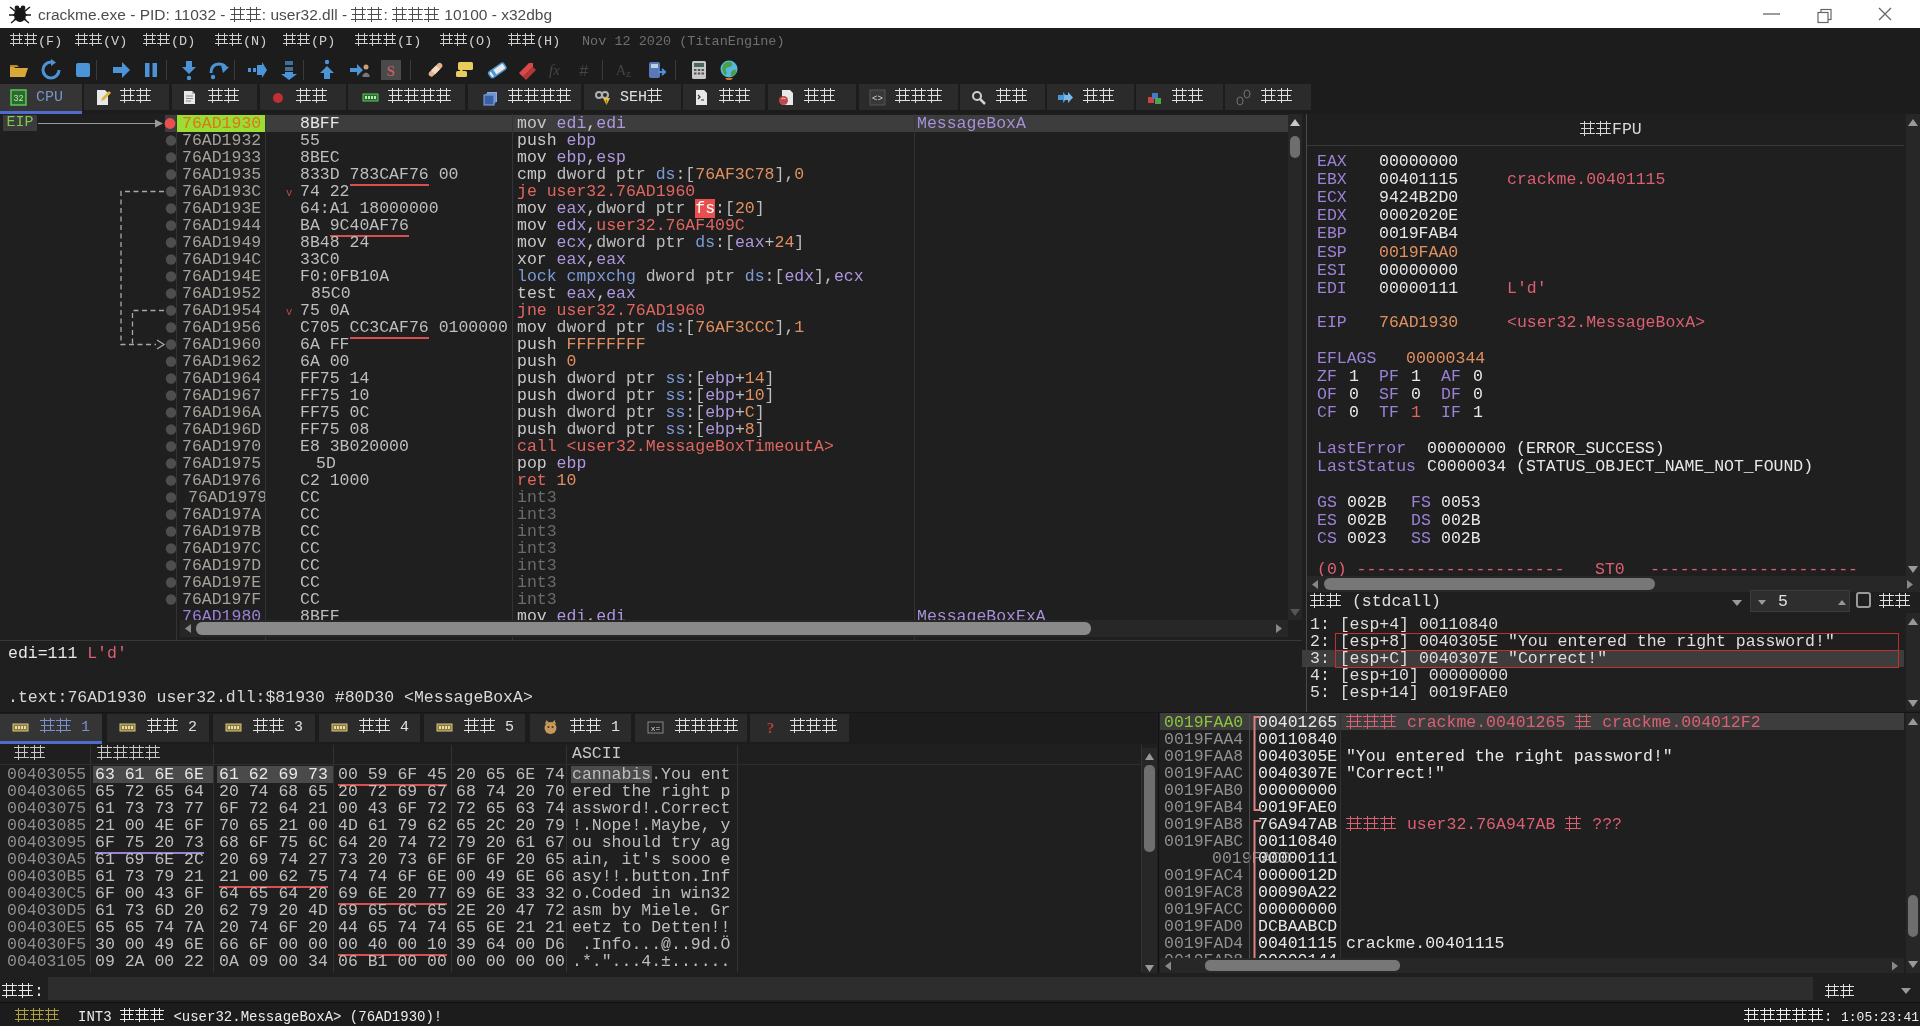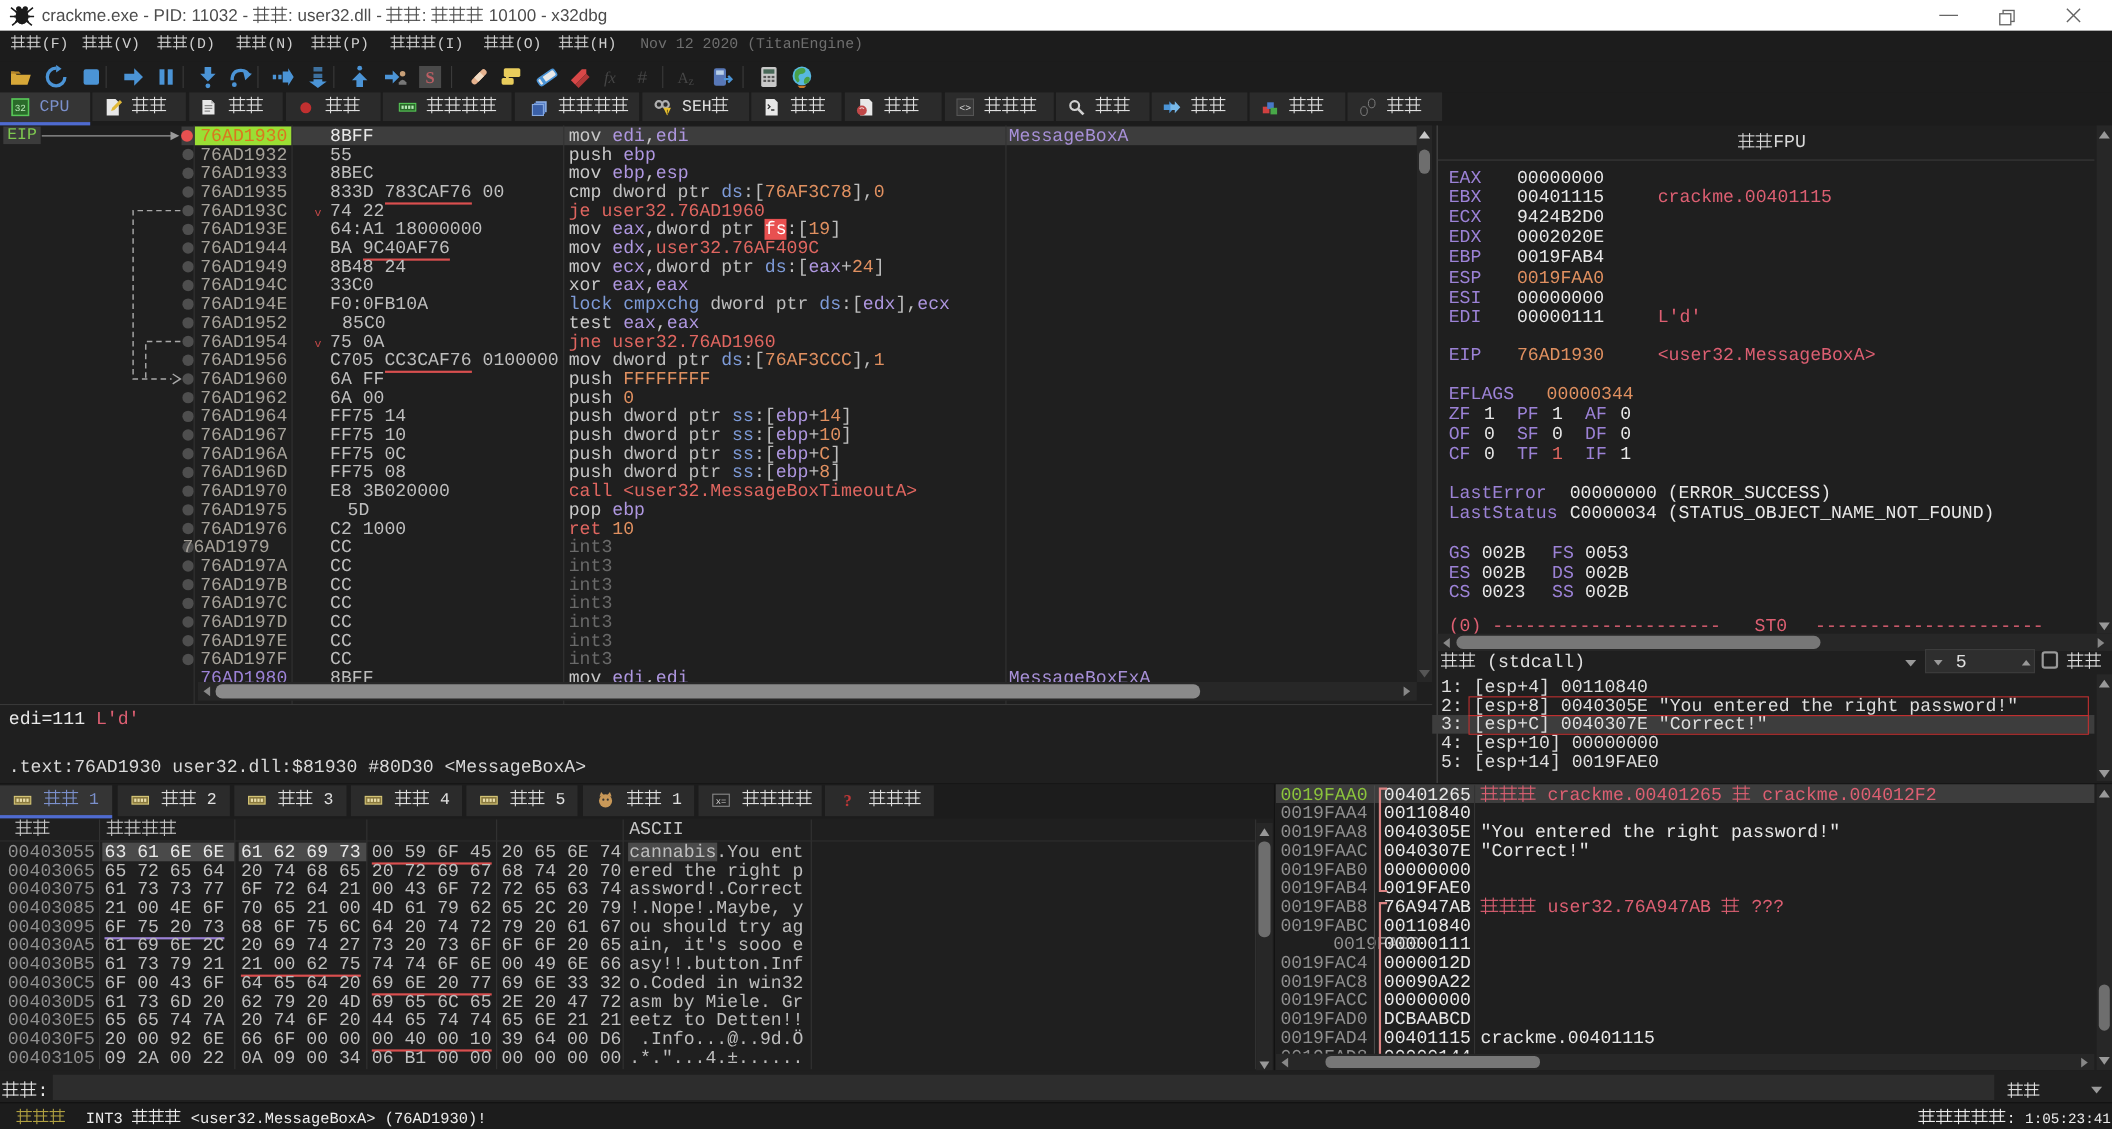--- a/index.html
+++ b/index.html
@@ -284,38 +284,38 @@
     <circle cx="171" cy="451.5" r="5.2" fill="#4e4e4e"></circle>
     <circle cx="171" cy="468.5" r="5.2" fill="#4e4e4e"></circle>
     <circle cx="171" cy="485.5" r="5.2" fill="#4e4e4e"></circle>
     <circle cx="170" cy="9.5" r="5.4" fill="#e85050"></circle>
   </svg>
 <div class="row" style="left:0;top:115px;width:1288px"><b class="q " style="left:182.0px"><span style="color:#d9771f">76AD1930</span></b><b class="q wht" style="left:300.0px">8BFF</b><b class="q mne" style="left:517.0px">mov <i class="reg">edi</i>,<i class="reg">edi</i></b><b class="q cmt" style="left:917.0px">MessageBoxA</b></div>
 <div class="row" style="left:0;top:132px;width:1288px"><b class="q ga" style="left:182.0px">76AD1932</b><b class="q sil" style="left:300.0px">55</b><b class="q mne" style="left:517.0px">push <i class="reg">ebp</i></b></div>
 <div class="row" style="left:0;top:149px;width:1288px"><b class="q ga" style="left:182.0px">76AD1933</b><b class="q sil" style="left:300.0px">8BEC</b><b class="q mne" style="left:517.0px">mov <i class="reg">ebp</i>,<i class="reg">esp</i></b></div>
 <div class="row" style="left:0;top:166px;width:1288px"><b class="q ga" style="left:182.0px">76AD1935</b><b class="q sil" style="left:300.0px">833D <i class="ubar">783CAF76</i> 00</b><b class="q mne" style="left:517.0px">cmp <i class="sil">dword ptr </i><i class="blu">ds</i><i class="sil">:[</i><i class="org">76AF3C78</i><i class="sil">],</i><i class="org">0</i></b></div>
 <div class="row" style="left:0;top:183px;width:1288px"><b class="q ga" style="left:182.0px">76AD193C</b><b class="q red" style="left:286.0px"><span style="font-size:10.5px;color:#c04848">v</span></b><b class="q sil" style="left:300.0px">74 22</b><b class="q red" style="left:517.0px">je <i class="red">user32.76AD1960</i></b></div>
-<div class="row" style="left:0;top:200px;width:1288px"><b class="q ga" style="left:182.0px">76AD193E</b><b class="q sil" style="left:300.0px">64:A1 18000000</b><b class="q mne" style="left:517.0px">mov <i class="reg">eax</i>,<i class="sil">dword ptr </i><b style="background:#e85050;color:#fff">fs</b><i class="sil">:[</i><i class="org">19</i><i class="sil">]</i></b></div>
+<div class="row" style="left:0;top:200px;width:1288px"><b class="q ga" style="left:182.0px">76AD193E</b><b class="q sil" style="left:300.0px">64:A1 18000000</b><b class="q mne" style="left:517.0px">mov <i class="reg">eax</i>,<i class="sil">dword ptr </i><b style="background:#e85050;color:#fff">fs</b><i class="sil">:[</i><i class="org">20</i><i class="sil">]</i></b></div>
 <div class="row" style="left:0;top:217px;width:1288px"><b class="q ga" style="left:182.0px">76AD1944</b><b class="q sil" style="left:300.0px">BA <i class="ubar">9C40AF76</i></b><b class="q mne" style="left:517.0px">mov <i class="reg">edx</i>,<i class="red">user32.76AF409C</i></b></div>
 <div class="row" style="left:0;top:234px;width:1288px"><b class="q ga" style="left:182.0px">76AD1949</b><b class="q sil" style="left:300.0px">8B48 24</b><b class="q mne" style="left:517.0px">mov <i class="reg">ecx</i>,<i class="sil">dword ptr </i><i class="blu">ds</i><i class="sil">:[</i><i class="reg">eax</i><i class="sil">+</i><i class="org">24</i><i class="sil">]</i></b></div>
 <div class="row" style="left:0;top:251px;width:1288px"><b class="q ga" style="left:182.0px">76AD194C</b><b class="q sil" style="left:300.0px">33C0</b><b class="q mne" style="left:517.0px">xor <i class="reg">eax</i>,<i class="reg">eax</i></b></div>
 <div class="row" style="left:0;top:268px;width:1288px"><b class="q ga" style="left:182.0px">76AD194E</b><b class="q sil" style="left:300.0px">F0:0FB10A</b><b class="q blu" style="left:517.0px">lock cmpxchg <i class="sil">dword ptr </i><i class="blu">ds</i><i class="sil">:[</i><i class="reg">edx</i><i class="sil">],</i><i class="reg">ecx</i></b></div>
 <div class="row" style="left:0;top:285px;width:1288px"><b class="q ga" style="left:182.0px">76AD1952</b><b class="q sil" style="left:311px">85C0</b><b class="q mne" style="left:517.0px">test <i class="reg">eax</i>,<i class="reg">eax</i></b></div>
 <div class="row" style="left:0;top:302px;width:1288px"><b class="q ga" style="left:182.0px">76AD1954</b><b class="q red" style="left:286.0px"><span style="font-size:10.5px;color:#c04848">v</span></b><b class="q sil" style="left:300.0px">75 0A</b><b class="q red" style="left:517.0px">jne <i class="red">user32.76AD1960</i></b></div>
 <div class="row" style="left:0;top:319px;width:1288px"><b class="q ga" style="left:182.0px">76AD1956</b><b class="q sil" style="left:300.0px">C705 <i class="ubar">CC3CAF76</i> 0100000</b><b class="q mne" style="left:517.0px">mov <i class="sil">dword ptr </i><i class="blu">ds</i><i class="sil">:[</i><i class="org">76AF3CCC</i><i class="sil">],</i><i class="org">1</i></b></div>
 <div class="row" style="left:0;top:336px;width:1288px"><b class="q ga" style="left:182.0px">76AD1960</b><b class="q sil" style="left:300.0px">6A FF</b><b class="q mne" style="left:517.0px">push <i class="org">FFFFFFFF</i></b></div>
 <div class="row" style="left:0;top:353px;width:1288px"><b class="q ga" style="left:182.0px">76AD1962</b><b class="q sil" style="left:300.0px">6A 00</b><b class="q mne" style="left:517.0px">push <i class="org">0</i></b></div>
 <div class="row" style="left:0;top:370px;width:1288px"><b class="q ga" style="left:182.0px">76AD1964</b><b class="q sil" style="left:300.0px">FF75 14</b><b class="q mne" style="left:517.0px">push <i class="sil">dword ptr </i><i class="blu">ss</i><i class="sil">:[</i><i class="reg">ebp</i><i class="sil">+</i><i class="org">14</i><i class="sil">]</i></b></div>
 <div class="row" style="left:0;top:387px;width:1288px"><b class="q ga" style="left:182.0px">76AD1967</b><b class="q sil" style="left:300.0px">FF75 10</b><b class="q mne" style="left:517.0px">push <i class="sil">dword ptr </i><i class="blu">ss</i><i class="sil">:[</i><i class="reg">ebp</i><i class="sil">+</i><i class="org">10</i><i class="sil">]</i></b></div>
 <div class="row" style="left:0;top:404px;width:1288px"><b class="q ga" style="left:182.0px">76AD196A</b><b class="q sil" style="left:300.0px">FF75 0C</b><b class="q mne" style="left:517.0px">push <i class="sil">dword ptr </i><i class="blu">ss</i><i class="sil">:[</i><i class="reg">ebp</i><i class="sil">+</i><i class="org">C</i><i class="sil">]</i></b></div>
 <div class="row" style="left:0;top:421px;width:1288px"><b class="q ga" style="left:182.0px">76AD196D</b><b class="q sil" style="left:300.0px">FF75 08</b><b class="q mne" style="left:517.0px">push <i class="sil">dword ptr </i><i class="blu">ss</i><i class="sil">:[</i><i class="reg">ebp</i><i class="sil">+</i><i class="org">8</i><i class="sil">]</i></b></div>
 <div class="row" style="left:0;top:438px;width:1288px"><b class="q ga" style="left:182.0px">76AD1970</b><b class="q sil" style="left:300.0px">E8 3B020000</b><b class="q red" style="left:517.0px">call <i class="red">&lt;user32.MessageBoxTimeoutA&gt;</i></b></div>
 <div class="row" style="left:0;top:455px;width:1288px"><b class="q ga" style="left:182.0px">76AD1975</b><b class="q sil" style="left:316px">5D</b><b class="q mne" style="left:517.0px">pop <i class="reg">ebp</i></b></div>
 <div class="row" style="left:0;top:472px;width:1288px"><b class="q ga" style="left:182.0px">76AD1976</b><b class="q sil" style="left:300.0px">C2 1000</b><b class="q red" style="left:517.0px">ret <i class="org">10</i></b></div>
-<div class="row" style="left:0;top:489px;width:1288px"><b class="q ga" style="left:166px">76AD1979</b><b class="q sil" style="left:300.0px">CC</b><b class="q dim" style="left:517.0px">int3</b></div>
+<div class="row" style="left:0;top:489px;width:1288px"><b class="q ga" style="left:188px">76AD1979</b><b class="q sil" style="left:300.0px">CC</b><b class="q dim" style="left:517.0px">int3</b></div>
 <div class="row" style="left:0;top:506px;width:1288px"><b class="q ga" style="left:182.0px">76AD197A</b><b class="q sil" style="left:300.0px">CC</b><b class="q dim" style="left:517.0px">int3</b></div>
 <div class="row" style="left:0;top:523px;width:1288px"><b class="q ga" style="left:182.0px">76AD197B</b><b class="q sil" style="left:300.0px">CC</b><b class="q dim" style="left:517.0px">int3</b></div>
 <div class="row" style="left:0;top:540px;width:1288px"><b class="q ga" style="left:182.0px">76AD197C</b><b class="q sil" style="left:300.0px">CC</b><b class="q dim" style="left:517.0px">int3</b></div>
 <div class="row" style="left:0;top:557px;width:1288px"><b class="q ga" style="left:182.0px">76AD197D</b><b class="q sil" style="left:300.0px">CC</b><b class="q dim" style="left:517.0px">int3</b></div>
 <div class="row" style="left:0;top:574px;width:1288px"><b class="q ga" style="left:182.0px">76AD197E</b><b class="q sil" style="left:300.0px">CC</b><b class="q dim" style="left:517.0px">int3</b></div>
 <div class="row" style="left:0;top:591px;width:1288px"><b class="q ga" style="left:182.0px">76AD197F</b><b class="q sil" style="left:300.0px">CC</b><b class="q dim" style="left:517.0px">int3</b></div>
 <div class="row" style="left:0;top:608px;width:1288px;height:16px;overflow:hidden"><b class="q pur" style="left:182.0px">76AD1980</b><b class="q sil" style="left:300.0px">8BFF</b><b class="q mne" style="left:517.0px">mov <i class="reg">edi</i>,<i class="reg">edi</i></b><b class="q cmt" style="left:917.0px">MessageBoxExA</b></div>
 <div class="vline" style="left:176px;top:114px;height:526px;background:#333"></div>
 <div class="vline" style="left:265px;top:114px;height:526px;background:#333"></div>
 <div class="vline" style="left:512px;top:114px;height:526px;background:#333"></div>
@@ -498,21 +498,21 @@
 <div class="row" style="left:0;top:766px;width:1157px"><b class="q gray" style="left:7px">00403055</b><b class="q wht" style="left:95px">63 61 6E 6E</b><b class="q wht" style="left:219px">61 62 69 73</b><b class="q sil" style="left:338px"><i class="ubar">00 59 6F 45</i></b><b class="q sil" style="left:456px">20 65 6E 74</b><b class="q sil" style="left:572px">cannabis.You ent</b></div>
 <div class="row" style="left:0;top:783px;width:1157px"><b class="q gray" style="left:7px">00403065</b><b class="q sil" style="left:95px">65 72 65 64</b><b class="q sil" style="left:219px">20 74 68 65</b><b class="q sil" style="left:338px">20 72 69 67</b><b class="q sil" style="left:456px">68 74 20 70</b><b class="q sil" style="left:572px">ered the right p</b></div>
 <div class="row" style="left:0;top:800px;width:1157px"><b class="q gray" style="left:7px">00403075</b><b class="q sil" style="left:95px">61 73 73 77</b><b class="q sil" style="left:219px">6F 72 64 21</b><b class="q sil" style="left:338px">00 43 6F 72</b><b class="q sil" style="left:456px">72 65 63 74</b><b class="q sil" style="left:572px">assword!.Correct</b></div>
 <div class="row" style="left:0;top:817px;width:1157px"><b class="q gray" style="left:7px">00403085</b><b class="q sil" style="left:95px">21 00 4E 6F</b><b class="q sil" style="left:219px">70 65 21 00</b><b class="q sil" style="left:338px">4D 61 79 62</b><b class="q sil" style="left:456px">65 2C 20 79</b><b class="q sil" style="left:572px">!.Nope!.Maybe, y</b></div>
 <div class="row" style="left:0;top:834px;width:1157px"><b class="q gray" style="left:7px">00403095</b><b class="q sil" style="left:95px"><i class="upur">6F 75 20 73</i></b><b class="q sil" style="left:219px">68 6F 75 6C</b><b class="q sil" style="left:338px">64 20 74 72</b><b class="q sil" style="left:456px">79 20 61 67</b><b class="q sil" style="left:572px">ou should try ag</b></div>
 <div class="row" style="left:0;top:851px;width:1157px"><b class="q gray" style="left:7px">004030A5</b><b class="q sil" style="left:95px">61 69 6E 2C</b><b class="q sil" style="left:219px">20 69 74 27</b><b class="q sil" style="left:338px">73 20 73 6F</b><b class="q sil" style="left:456px">6F 6F 20 65</b><b class="q sil" style="left:572px">ain, it's sooo e</b></div>
 <div class="row" style="left:0;top:868px;width:1157px"><b class="q gray" style="left:7px">004030B5</b><b class="q sil" style="left:95px">61 73 79 21</b><b class="q sil" style="left:219px"><i class="ubar">21 00 62 75</i></b><b class="q sil" style="left:338px">74 74 6F 6E</b><b class="q sil" style="left:456px">00 49 6E 66</b><b class="q sil" style="left:572px">asy!!.button.Inf</b></div>
 <div class="row" style="left:0;top:885px;width:1157px"><b class="q gray" style="left:7px">004030C5</b><b class="q sil" style="left:95px">6F 00 43 6F</b><b class="q sil" style="left:219px">64 65 64 20</b><b class="q sil" style="left:338px"><i class="ubar">69 6E 20 77</i></b><b class="q sil" style="left:456px">69 6E 33 32</b><b class="q sil" style="left:572px">o.Coded in win32</b></div>
 <div class="row" style="left:0;top:902px;width:1157px"><b class="q gray" style="left:7px">004030D5</b><b class="q sil" style="left:95px">61 73 6D 20</b><b class="q sil" style="left:219px">62 79 20 4D</b><b class="q sil" style="left:338px">69 65 6C 65</b><b class="q sil" style="left:456px">2E 20 47 72</b><b class="q sil" style="left:572px">asm by Miele. Gr</b></div>
 <div class="row" style="left:0;top:919px;width:1157px"><b class="q gray" style="left:7px">004030E5</b><b class="q sil" style="left:95px">65 65 74 7A</b><b class="q sil" style="left:219px">20 74 6F 20</b><b class="q sil" style="left:338px">44 65 74 74</b><b class="q sil" style="left:456px">65 6E 21 21</b><b class="q sil" style="left:572px">eetz to Detten!!</b></div>
-<div class="row" style="left:0;top:936px;width:1249px"><b class="q gray" style="left:7px">004030F5</b><b class="q sil" style="left:95px">20 00 92 6E</b><b class="q sil" style="left:219px">66 6F 00 00</b><b class="q sil" style="left:338px"><i class="ubar">00 40 00 10</i></b><b class="q sil" style="left:456px">39 64 00 D6</b><b class="q sil" style="left:572px"> .Info...@..9d.Ö</b></div>
+<div class="row" style="left:0;top:936px;width:1249px"><b class="q gray" style="left:7px">004030F5</b><b class="q sil" style="left:95px">30 00 49 6E</b><b class="q sil" style="left:219px">66 6F 00 00</b><b class="q sil" style="left:338px"><i class="ubar">00 40 00 10</i></b><b class="q sil" style="left:456px">39 64 00 D6</b><b class="q sil" style="left:572px"> .Info...@..9d.Ö</b></div>
 <div class="row" style="left:0;top:953px;width:1157px"><b class="q gray" style="left:7px">00403105</b><b class="q sil" style="left:95px">09 2A 00 22</b><b class="q sil" style="left:219px">0A 09 00 34</b><b class="q sil" style="left:338px">06 B1 00 00</b><b class="q sil" style="left:456px">00 00 00 00</b><b class="q sil" style="left:572px">.*."...4.±......</b></div>
 <div class="hline" style="left:0;top:764px;width:1141px;background:#2e2e2e"></div>
 <div class="q" style="left:1142px;top:748px;width:15px;height:229px;background:#272727"></div>
 <svg class="q" style="left:1143px;top:751px" width="13" height="12" viewBox="0 0 13 12">
     <path d="M6.5 2 L11 9 L2 9 Z" fill="#999"></path>
   </svg>
 <div class="q" style="left:1144px;top:765px;width:11px;height:87px;background:#6e6e6e;border-radius:5px"></div>
 <svg class="q" style="left:1143px;top:962px" width="13" height="12" viewBox="0 0 13 12">
     <path d="M6.5 10 L11 3 L2 3 Z" fill="#999"></path>
   </svg>

